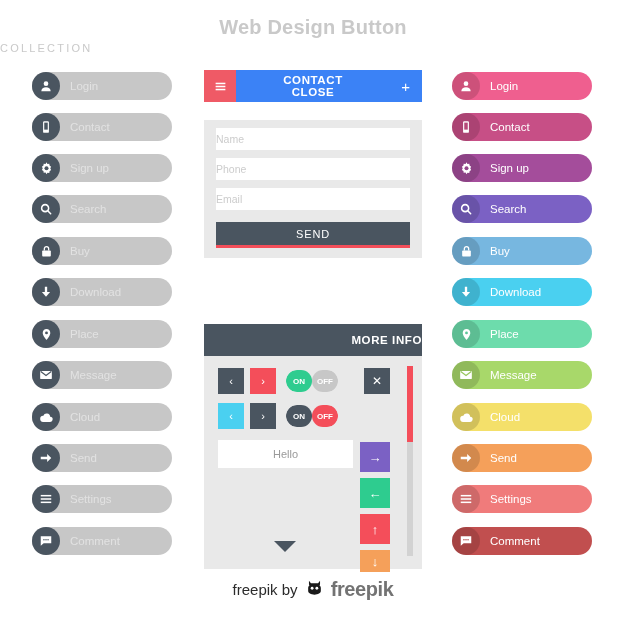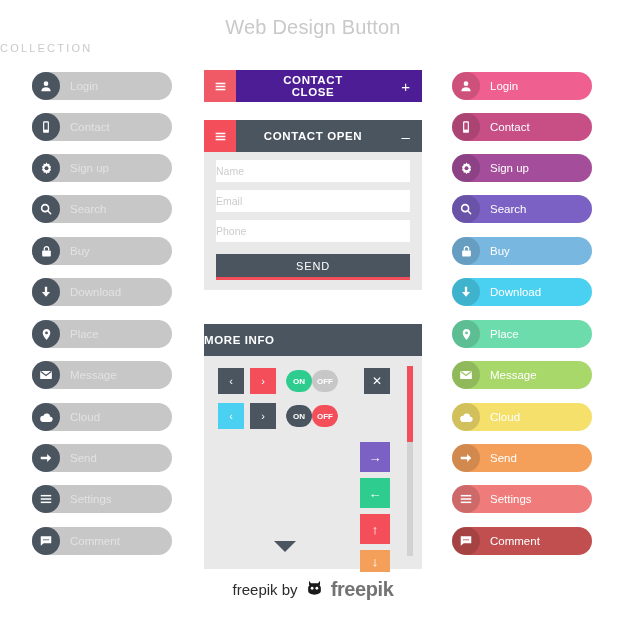--- a/index.html
+++ b/index.html
@@ -8,21 +8,21 @@
     background:#ffffff;
     font-family:"Liberation Sans", sans-serif;
     overflow:hidden;
     position:relative;
   }
   .page{position:absolute;inset:0;}
 
   
   .title{
     position:absolute;top:16px;left:0;width:626px;text-align:center;
-    font-size:20px;color:#c9c9c9;font-weight:400;letter-spacing:0.2px;
+    font-size:20px;color:#c9c9c9;font-weight:700;letter-spacing:0.2px;
   }
   .subtitle{
     position:absolute;top:42px;left:0;width:626px;
     font-size:11px;color:#c9c9c9;letter-spacing:2.2px;
   }
 
   
   .pill{
     position:absolute;height:28px;border-radius:14px;
     display:flex;align-items:center;
@@ -58,42 +58,42 @@
     width:32px;height:32px;display:flex;align-items:center;justify-content:center;
     flex:0 0 32px;
   }
   .bar .bartitle{flex:1;text-align:center;}
   .bar .right{
     width:32px;height:32px;display:flex;align-items:center;justify-content:center;
     font-size:15px;font-weight:400;flex:0 0 32px;
   }
 
   .contact-close{left:204px;top:70px;width:218px;}
-  .cc-bar{background:#4c1d95;gap:44px;}
+  .cc-bar{background:#3b82f6;gap:44px;}
   .cc-burger{background:#ef5a66;}
 
   .contact-open{left:204px;top:120px;width:218px;background:#e9e9e9;padding-bottom:10px;}
   .co-bar{background:#4a5560;}
   .co-burger{background:#f44e5a;}
   .field{
     margin:8px 12px 8px 12px;height:22px;background:#ffffff;border:none;
     display:flex;align-items:center;
     font-size:10.5px;color:#cccccc;box-sizing:border-box;
   }
   .send-btn{
     margin:12px 12px 0 12px;height:26px;background:#4a5560;color:#ffffff;
     display:flex;align-items:center;justify-content:center;
     font-size:11px;letter-spacing:0.8px;border-bottom:3px solid #f44e5a;
     box-sizing:border-box;
   }
 
   
   .more-info{left:204px;top:324px;width:218px;background:#e9e9e9;padding-bottom:8px;}
   .mi-bar{background:#4a5560;justify-content:center;}
-  .mi-bar .bartitle{text-align:left;}
+  .mi-bar .bartitle{text-align:right;}
 
   .mi-body{position:relative;height:205px;}
 
   .sq{
     position:absolute;width:26px;height:26px;display:flex;
     align-items:center;justify-content:center;color:#fff;font-size:11px;
   }
   .toggle{
     position:absolute;width:52px;height:22px;border-radius:11px;
     display:flex;align-items:center;overflow:hidden;
@@ -393,34 +393,23 @@
             <rect x="3" y="10.6" width="18" height="2.8"></rect>
             <rect x="3" y="16.2" width="18" height="2.8"></rect>
           </svg>
       </span>
       <span class="bartitle">CONTACT CLOSE</span>
       <span class="right">+</span>
     </div>
   </div>
 
   <div class="card contact-open">
-    <div class="bar co-bar">
-      <span class="burger co-burger">
-        <svg width="13" height="13" viewBox="0 0 24 24" fill="#fff">
-            <rect x="3" y="5" width="18" height="2.8"></rect>
-            <rect x="3" y="10.6" width="18" height="2.8"></rect>
-            <rect x="3" y="16.2" width="18" height="2.8"></rect>
-          </svg>
-      </span>
-      <span class="bartitle">CONTACT OPEN</span>
-      <span class="right">–</span>
-    </div>
     <div class="field">Name</div>
+    <div class="field">Phone</div>
     <div class="field">Email</div>
-    <div class="field">Phone</div>
     <div class="send-btn">SEND</div>
   </div>
 
   <div class="card more-info">
     <div class="bar mi-bar">
       <span class="bartitle">MORE INFO</span>
     </div>
 
     <div class="mi-body">
 
@@ -438,20 +427,21 @@
       <div class="sq" style="left:46px;top:47px;background:#4a5560">›</div>
 
       <div class="toggle" style="left:82px;top:49px">
         <span class="on" style="background:#4a5560">ON</span>
         <span class="off" style="background:#f44e5a">OFF</span>
       </div>
 
       <div class="scroll-track" style="left:203px;top:10px;height:190px"></div>
       <div class="scroll-thumb" style="left:203px;top:10px;height:76px"></div>
 
+      <div class="hello-box" style="left:14px;top:84px;width:135px;height:28px">Hello</div>
 
       <div class="bubble-tail" style="left:70px;top:185px"></div>
 
       <div class="sq" style="left:156px;top:86px;width:30px;height:30px;background:#7b61c4;font-size:13px">→</div>
       <div class="sq" style="left:156px;top:122px;width:30px;height:30px;background:#2ecc8f;font-size:13px">←</div>
       <div class="sq" style="left:156px;top:158px;width:30px;height:30px;background:#f44e5a;font-size:13px">↑</div>
       <div class="sq" style="left:156px;top:194px;width:30px;height:22px;background:#f5a05a;font-size:13px">↓</div>
     </div>
   </div>
 

